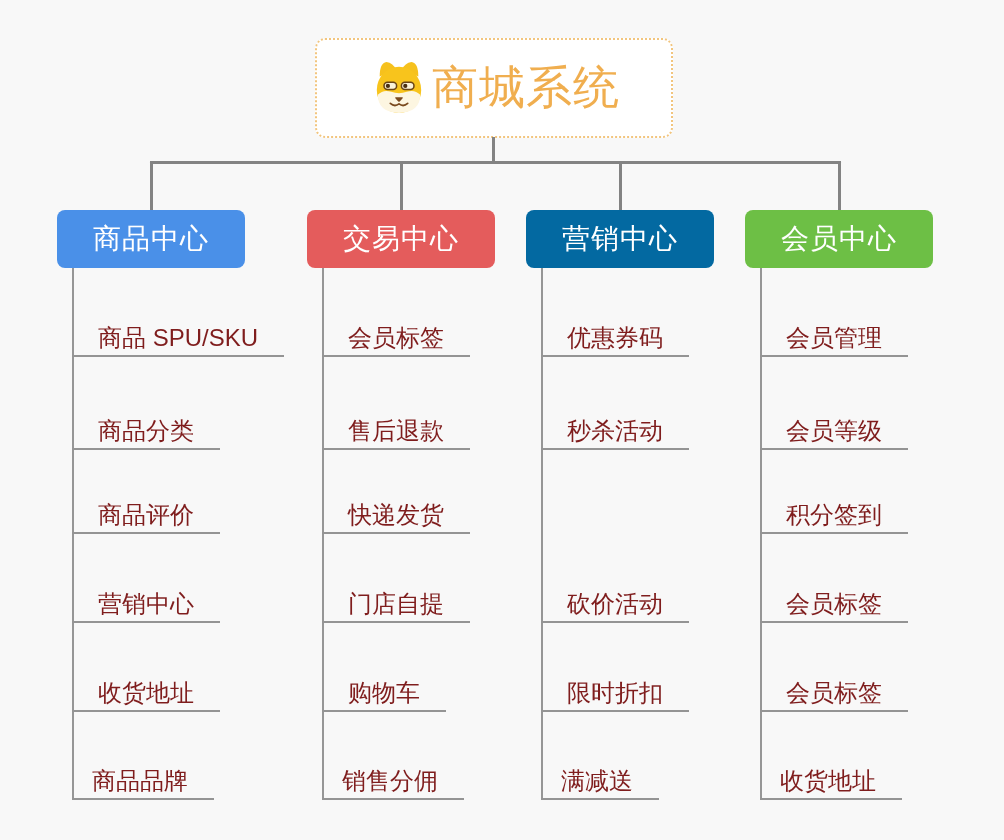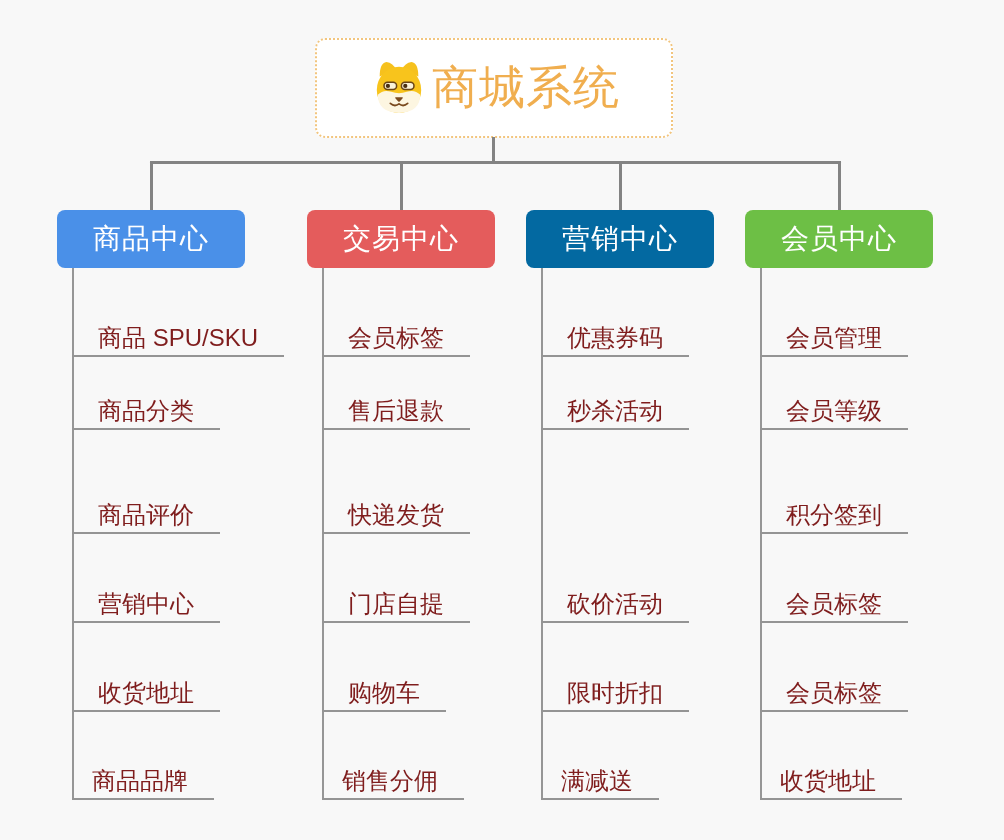--- a/index.html
+++ b/index.html
@@ -71,21 +71,21 @@
     height:42px;line-height:50px;
     padding:0 26px;
     border-bottom:2px solid #949494;
     font-size:24px;
     color:#7f1d1d;
     white-space:nowrap;
     text-align:center;
     box-sizing:content-box;
   }
   .item.r0{top:103px;}
-  .item.r1{top:176px;}
+  .item.r1{top:196px;}
   .item.r2{top:280px;}
   .item.r3{top:369px;}
   .item.r4{top:458px;}
   .item.r5{top:546px;padding-left:20px;}
 
   
   .shiba{width:62px;height:56px;flex:0 0 auto;}
 </style>
 </head>
 <body>

